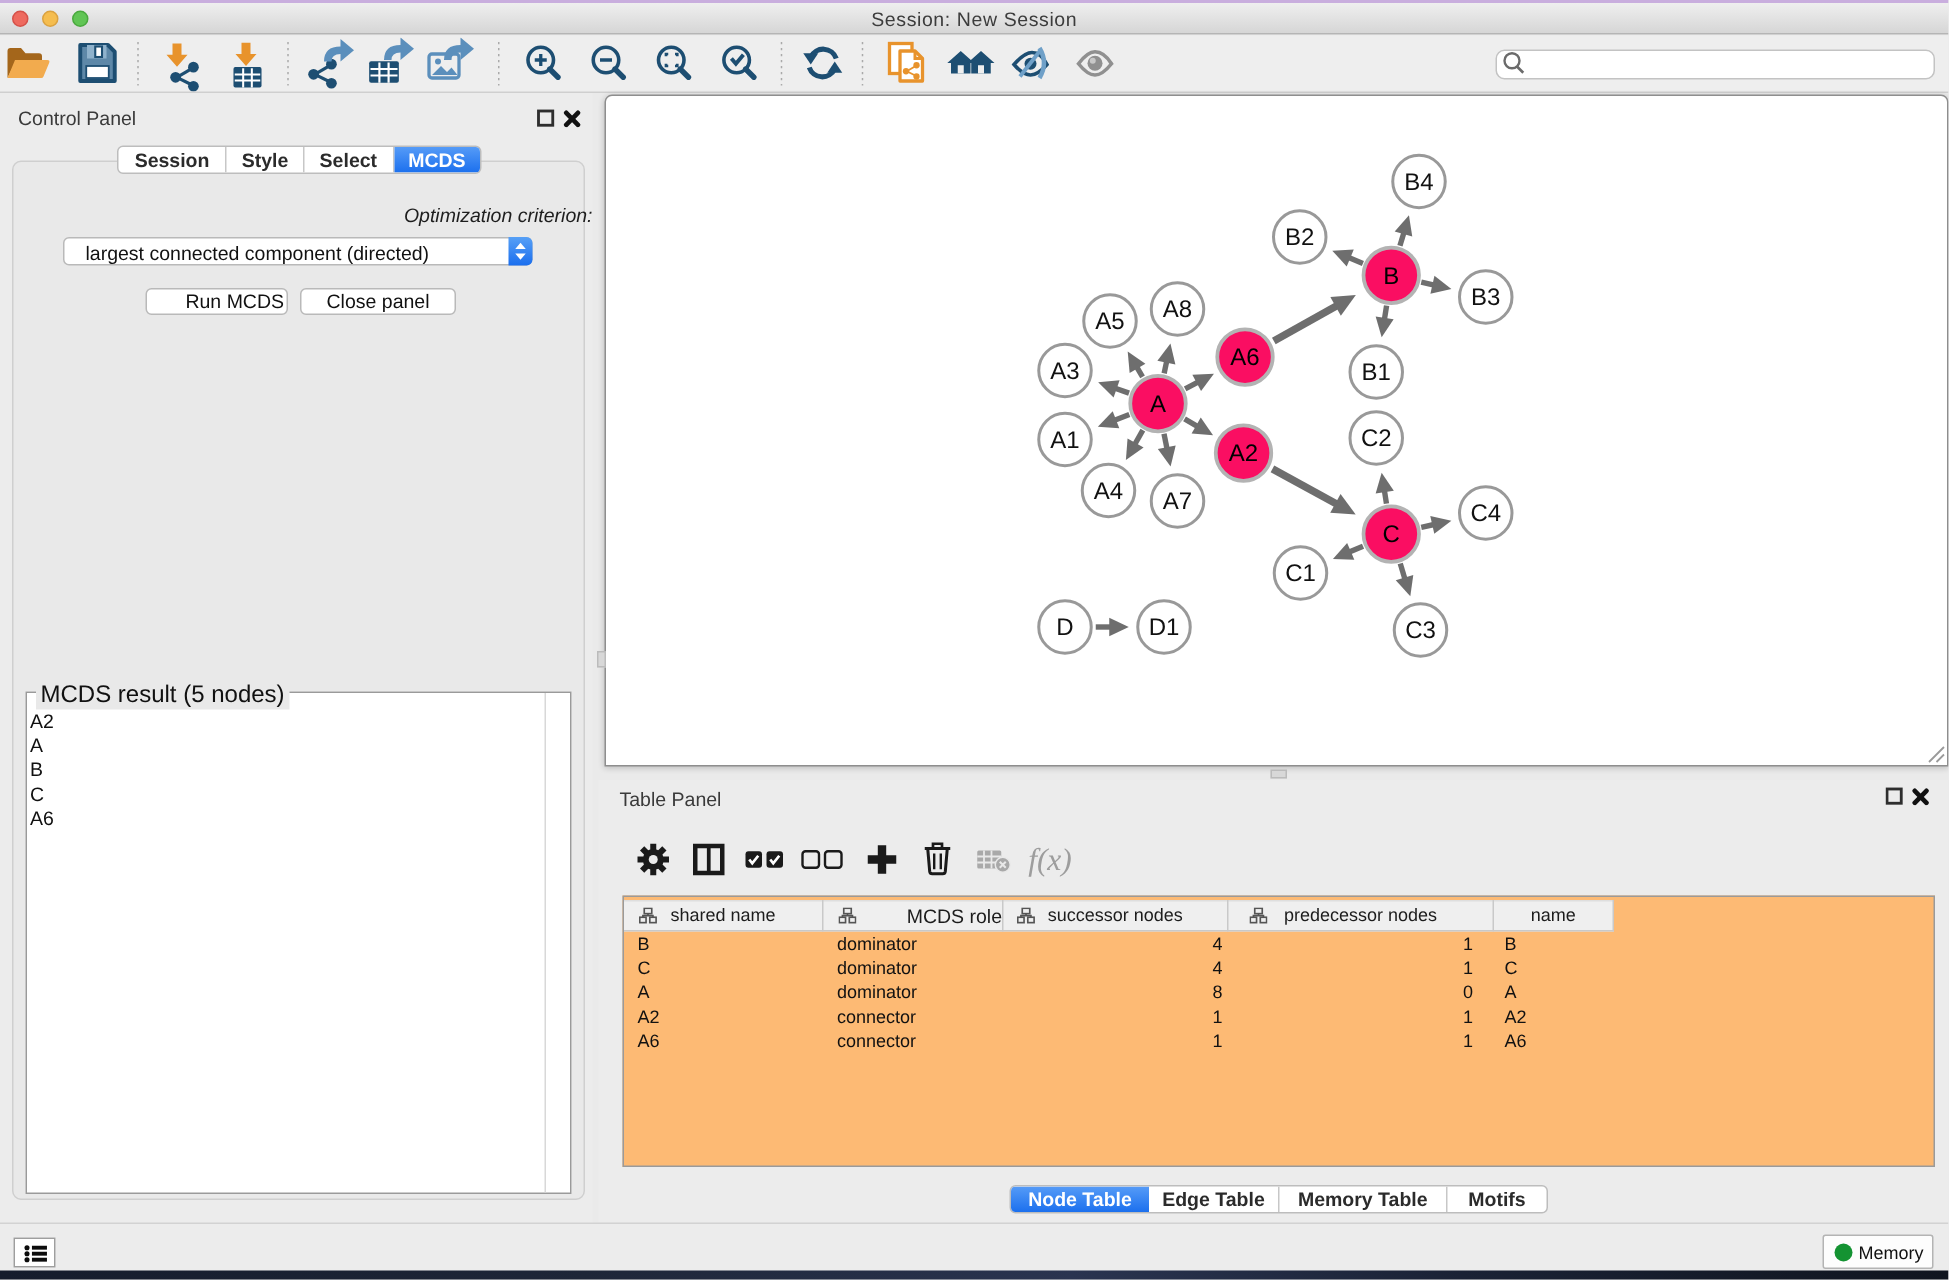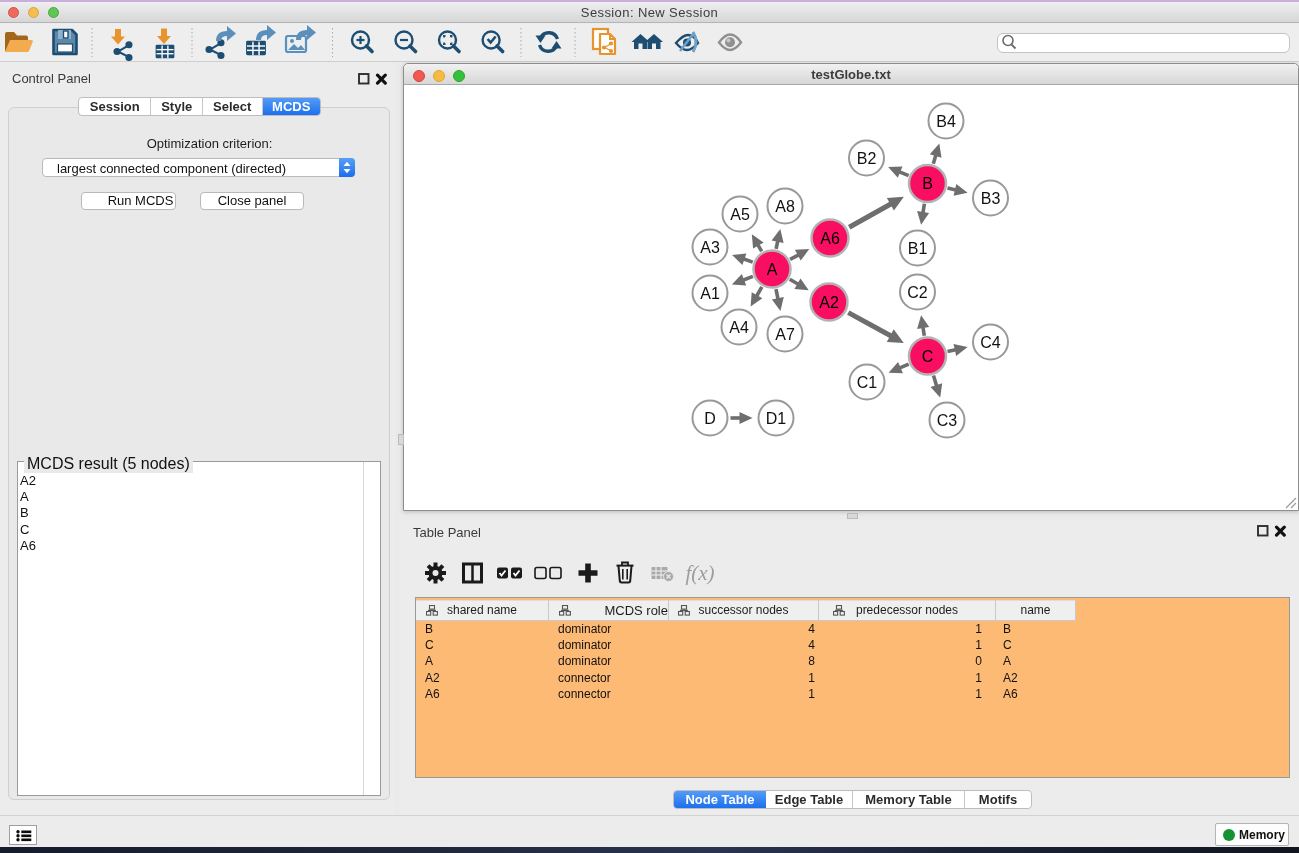--- a/index.html
+++ b/index.html
@@ -18,21 +18,21 @@
 
 #cpanel { left:0; top:62px; width:395px; height:753px; background:#ececec; }
 #cpanel .hdr { position:absolute; left:12px; top:9px; font-size:13px; color:#3a3a3a; }
 
 .seg { position:absolute; display:flex; height:19px; border:1px solid #bdbdbd; border-radius:4px; background:#fff; overflow:hidden; font-size:13px; }
 .seg .s { display:flex; align-items:center; justify-content:center; color:#2b2b2b; border-right:1px solid #c7c7c7; font-weight:bold; }
 .seg .s:last-child { border-right:none; }
 .seg .sel { background:linear-gradient(#559bf7,#1c70ee); color:#fff; border-right:none; }
 
 #innerpanel { left:8px; top:107px; width:382px; height:693px; background:#e9e9e9; border:1px solid #cfcfcf; border-radius:6px; }
-#optlabel { left:12px; top:136px; width:395px; text-align:center; font-size:13px; color:#1d1d1d; }
+#optlabel { left:0; top:136px; width:395px; text-align:right; font-size:13px; color:#1d1d1d;font-style:italic; }
 #dropdown { left:42px; top:158px; width:313px; height:19px; background:#fff; border:1px solid #b9b9b9; border-radius:4px; font-size:13px; color:#111; }
 #dropdown .txt { position:absolute; left:14px; top:1.5px; }
 #dropdown .step { position:absolute; right:-1px; top:-1px; width:16px; height:19px; border-radius:0 4px 4px 0; background:linear-gradient(#57a0f6,#1a6eee); }
 .btn { position:absolute; height:18px; background:#fff; border:1px solid #b9b9b9; border-radius:4px; font-size:13px; color:#111; text-align:center; line-height:16px; }
 
 #mcdsbox { left:17px; top:461px; width:364px; height:335px; background:#fff; border:1px solid #9a9a9a; }
 #mcdslegend { left:24px; top:455px; background:#e9e9e9; padding:0 3px; font-size:16px; color:#111; }
 #mcdslist { left:20px; top:473px; font-size:13px; color:#111; line-height:16.2px; }
 #mcdsscroll { left:363px; top:462px; width:1px; height:333px; background:#d8d8d8; }
 
@@ -42,21 +42,21 @@
 #nettitle { position:absolute; left:0; top:0; width:100%; height:21px; background:linear-gradient(#f1f1f1,#d7d7d7); border-bottom:1px solid #a9a9a9; border-radius:5px 5px 0 0; }
 #nettitle .title { text-align:center; font-size:13px; color:#3c3c3c; line-height:21px; font-weight:bold; }
 
 #tpanel { left:399px; top:520px; width:900px; height:295px; background:#ececec; }
 #tpanel .hdr { position:absolute; left:14px; top:5px; font-size:13px; color:#3a3a3a; }
 #ttoolbar { position:absolute; left:14px; top:32px; width:874px; height:43px; }
 #ttable { position:absolute; left:16px; top:77px; width:875px; height:181px; background:#fdba74; border:1px solid #9a9a9a; font-size:12px; }
 .throw { position:absolute; left:0; width:100%; height:16px; }
 #tabsbottom { position:absolute; }
 
-#statusbar { left:0; top:815px; width:1299px; height:32px; background:#ececec; border-top:1px solid #d2d2d2;font-weight:bold; }
+#statusbar { left:0; top:815px; width:1299px; height:32px; background:#ececec; border-top:1px solid #d2d2d2; }
 #listbtn { position:absolute; left:9px; top:9px; width:28px; height:20px; background:#fff; border:1px solid #9e9e9e; }
 #membtn { position:absolute; left:1215px; top:7px; width:74px; height:23px; background:#fdfdfd; border:1px solid #b4b4b4; border-radius:2px; font-size:12px; color:#111; }
 #bottomstrip { left:0; top:847px; width:1299px; height:7px; background:linear-gradient(90deg,#151c2c 0%,#1e2638 30%,#2a3450 55%,#1a2235 75%,#10151f 100%); }
 svg { display:block; }
 </style>
 </head>
 <body>
 <div class="abs" id="purpletop"></div>
 <div class="abs" id="titlebar">
   <div class="title">Session: New Session</div>
@@ -221,34 +221,28 @@
 <div class="abs" id="optlabel">Optimization criterion:</div>
 <div class="abs" id="dropdown">
   <div class="txt">largest connected component (directed)</div>
   <div class="step">
       <svg width="16" height="19">
         <path d="M4.5,8 L8,3.8 L11.5,8 Z" fill="#fff"></path>
         <path d="M4.5,11 L8,15.2 L11.5,11 Z" fill="#fff"></path>
       </svg>
     </div>
 </div>
-<div class="btn" style="left:81px; top:192px; width:95px;padding-left:24px;">Run MCDS</div>
+<div class="btn" style="left:97px; top:192px; width:95px;padding-left:24px;">Run MCDS</div>
 <div class="btn" style="left:200px; top:192px; width:104px;">Close panel</div>
 <div class="abs" id="mcdsbox"></div>
 <div class="abs" id="mcdslegend">MCDS result (5 nodes)</div>
 <div class="abs" id="mcdslist">A2<br>A<br>B<br>C<br>A6</div>
 <div class="abs" id="mcdsscroll"></div>
 <div class="abs" id="desktop"></div>
 <div class="abs" id="netwin">
-  <div id="nettitle">
-    <div class="title">testGlobe.txt</div>
-    <div class="tl" style="left:9px;top:5.5px;width:12px;height:12px;background:#f25a51;border:1px solid #d84439;"></div>
-    <div class="tl" style="left:28.7px;top:5.5px;width:12px;height:12px;background:#f6bc40;border:1px solid #dfa52f;"></div>
-    <div class="tl" style="left:48.7px;top:5.5px;width:12px;height:12px;background:#35c03c;border:1px solid #2fa42f;"></div>
-  </div>
   <svg id="graph" width="894" height="425" style="position:absolute;left:0;top:21px;" viewBox="0 0 894 425">
 <line x1="348.9" y1="191.4" x2="338.2" y2="195.5" stroke="#6e6e6e" stroke-width="3.6"></line>
 <polygon points="327.9,199.5 337.8,189.1 342.2,200.5" fill="#6e6e6e"></polygon>
 <line x1="348.7" y1="177.1" x2="338.5" y2="173.5" stroke="#6e6e6e" stroke-width="3.6"></line>
 <polygon points="328.1,169.9 342.4,168.5 338.4,180.0" fill="#6e6e6e"></polygon>
 <line x1="357.9" y1="201.8" x2="352.1" y2="212.0" stroke="#6e6e6e" stroke-width="3.6"></line>
 <polygon points="346.6,221.6 347.7,207.3 358.4,213.3" fill="#6e6e6e"></polygon>
 <line x1="357.7" y1="166.3" x2="353.3" y2="158.8" stroke="#6e6e6e" stroke-width="3.6"></line>
 <polygon points="347.8,149.3 359.6,157.5 349.1,163.6" fill="#6e6e6e"></polygon>
 <line x1="372.0" y1="204.1" x2="374.2" y2="215.2" stroke="#6e6e6e" stroke-width="3.6"></line>

